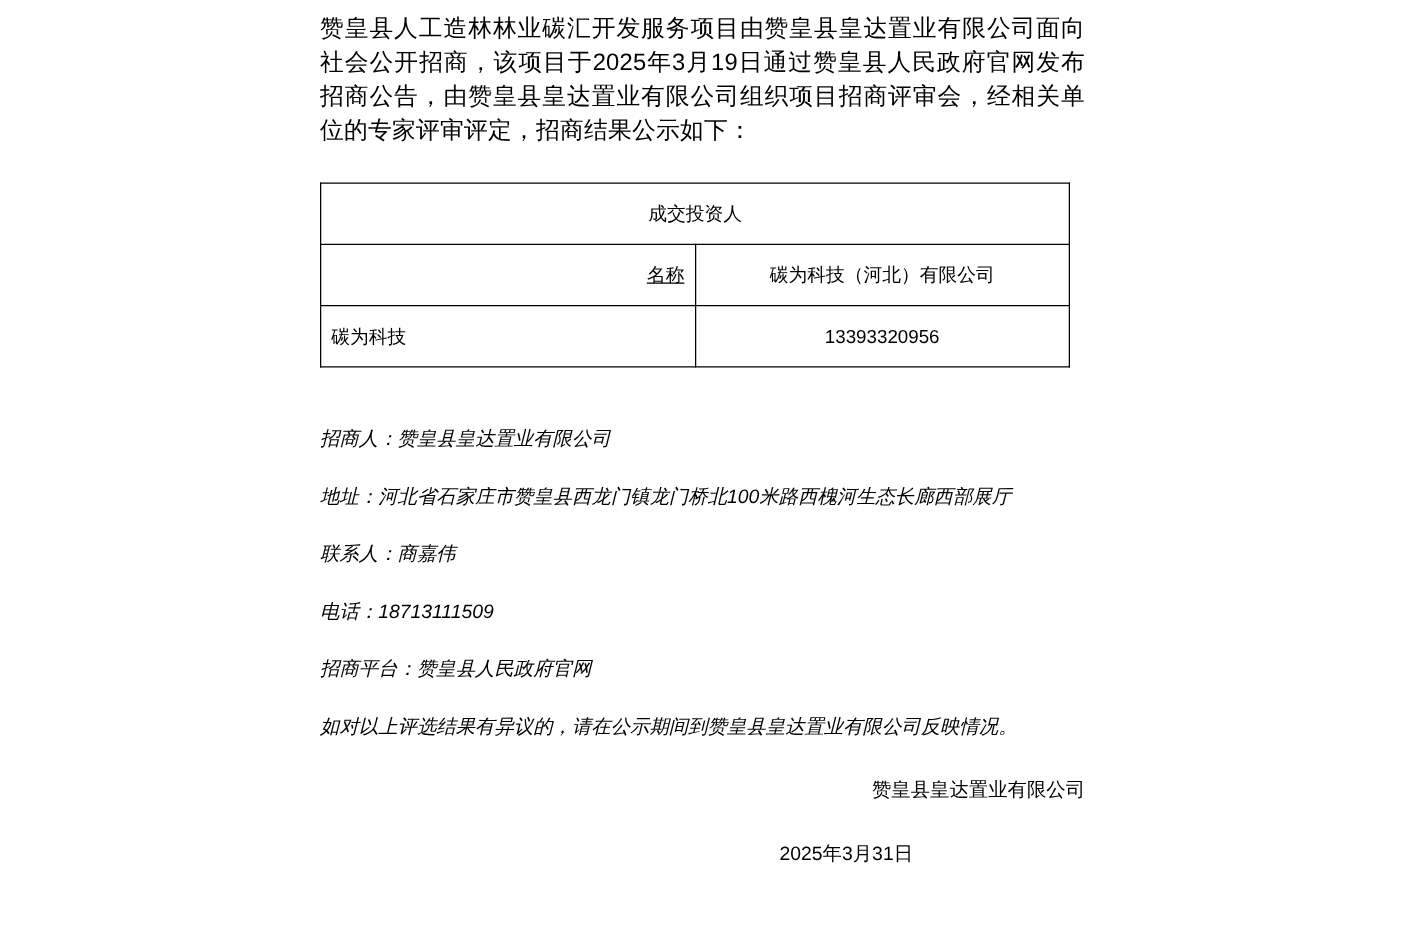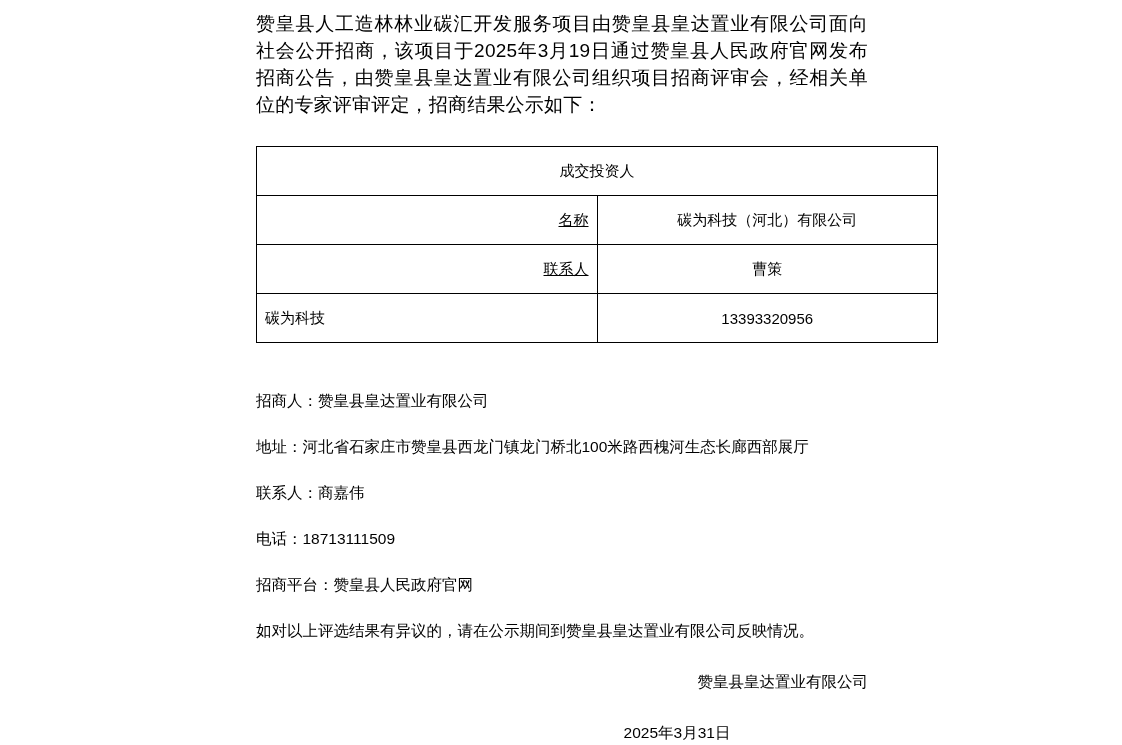--- a/index.html
+++ b/index.html
@@ -31,21 +31,21 @@
     line-height: 27px;
     text-align: justify;
     text-justify: inter-ideograph;
     letter-spacing: 0.2px;
   }
   .intro p {
     margin: 0;
   }
   table.result {
     border-collapse: collapse;
-    width: 682px;
+    width: 600px;
     margin-top: 28px;
     table-layout: fixed;
   }
   table.result td {
     border: 1px solid #000000;
     font-size: 15px;
     height: 48px;
     padding: 0 8px;
     vertical-align: middle;
   }
@@ -62,20 +62,21 @@
     width: 172px;
   }
   td.value {
     text-align: center;
     border-radius: 10px;
   }
   .details {
     margin-top: 44px;
     font-size: 15.5px;
     line-height: 27px;
+    font-style: italic;
   }
   .details p {
     margin: 0 0 19px 0;
   }
   .details p:last-child {
     margin-bottom: 0;
   }
   .signature {
     margin-top: 24px;
     font-size: 15.5px;
@@ -104,24 +105,20 @@
     <table class="result">
       <tbody>
         <tr>
           <td class="head" colspan="2">成交投资人</td>
         </tr>
         <tr>
           <td class="label-center">名称</td>
           <td class="value">碳为科技（河北）有限公司</td>
         </tr>
         <tr>
-          <td class="label-center">联系人</td>
-          <td class="value">曹策</td>
-        </tr>
-        <tr>
           <td class="label-left">碳为科技</td>
           <td class="value">13393320956</td>
         </tr>
       </tbody>
     </table>
 
     <div class="details">
       <p>招商人：赞皇县皇达置业有限公司</p>
       <p>地址：河北省石家庄市赞皇县西龙门镇龙门桥北100米路西槐河生态长廊西部展厅</p>
       <p>联系人：商嘉伟</p>

